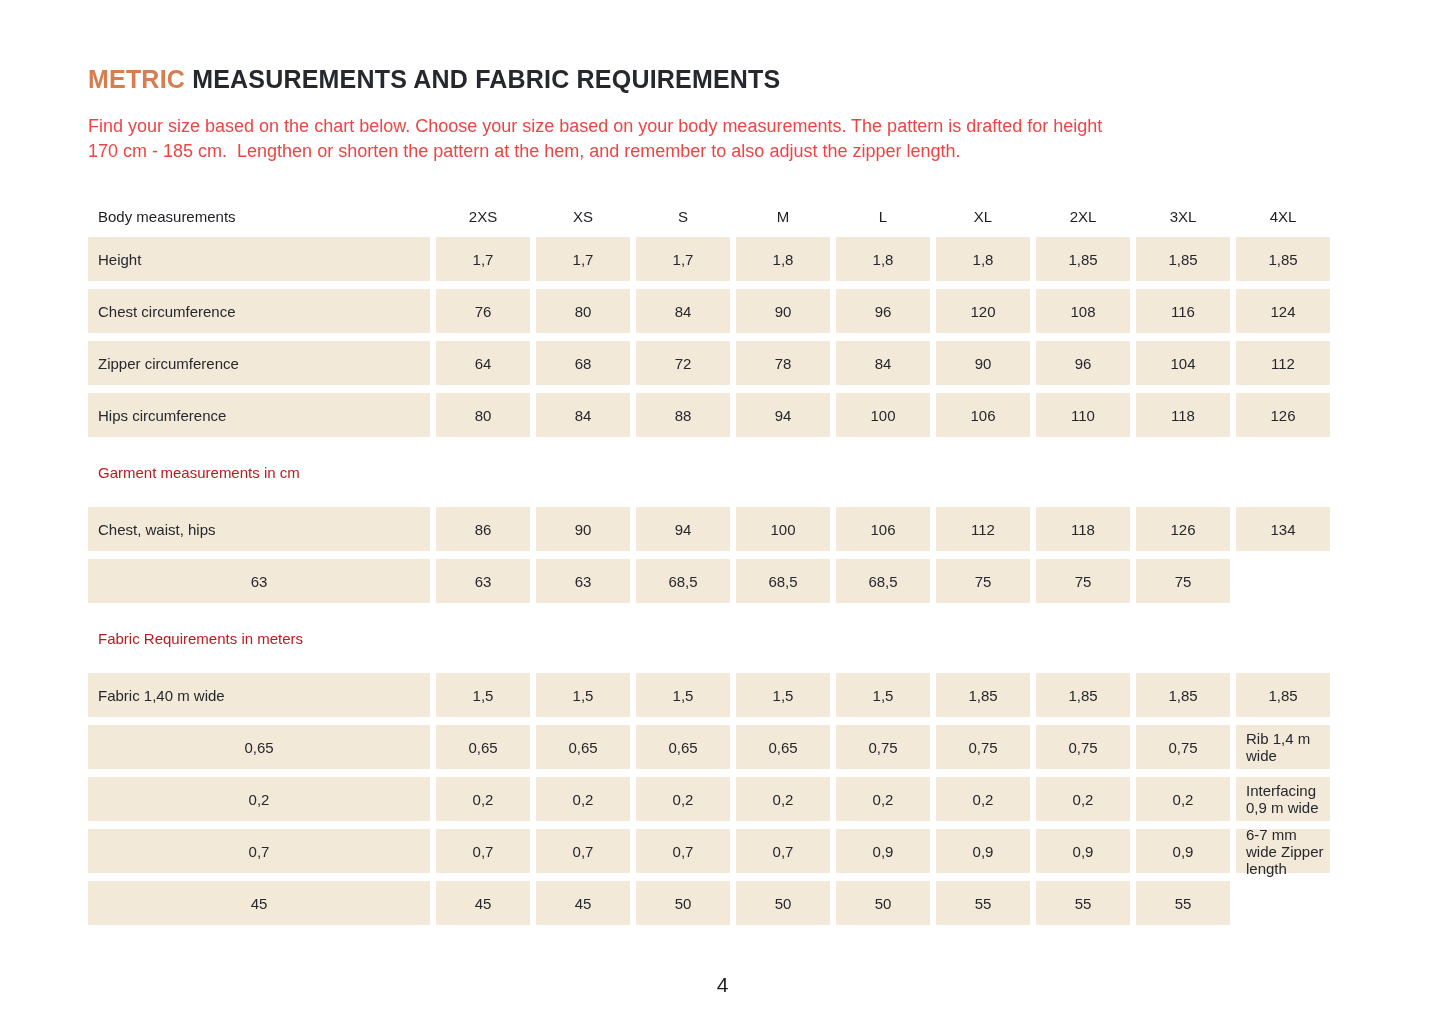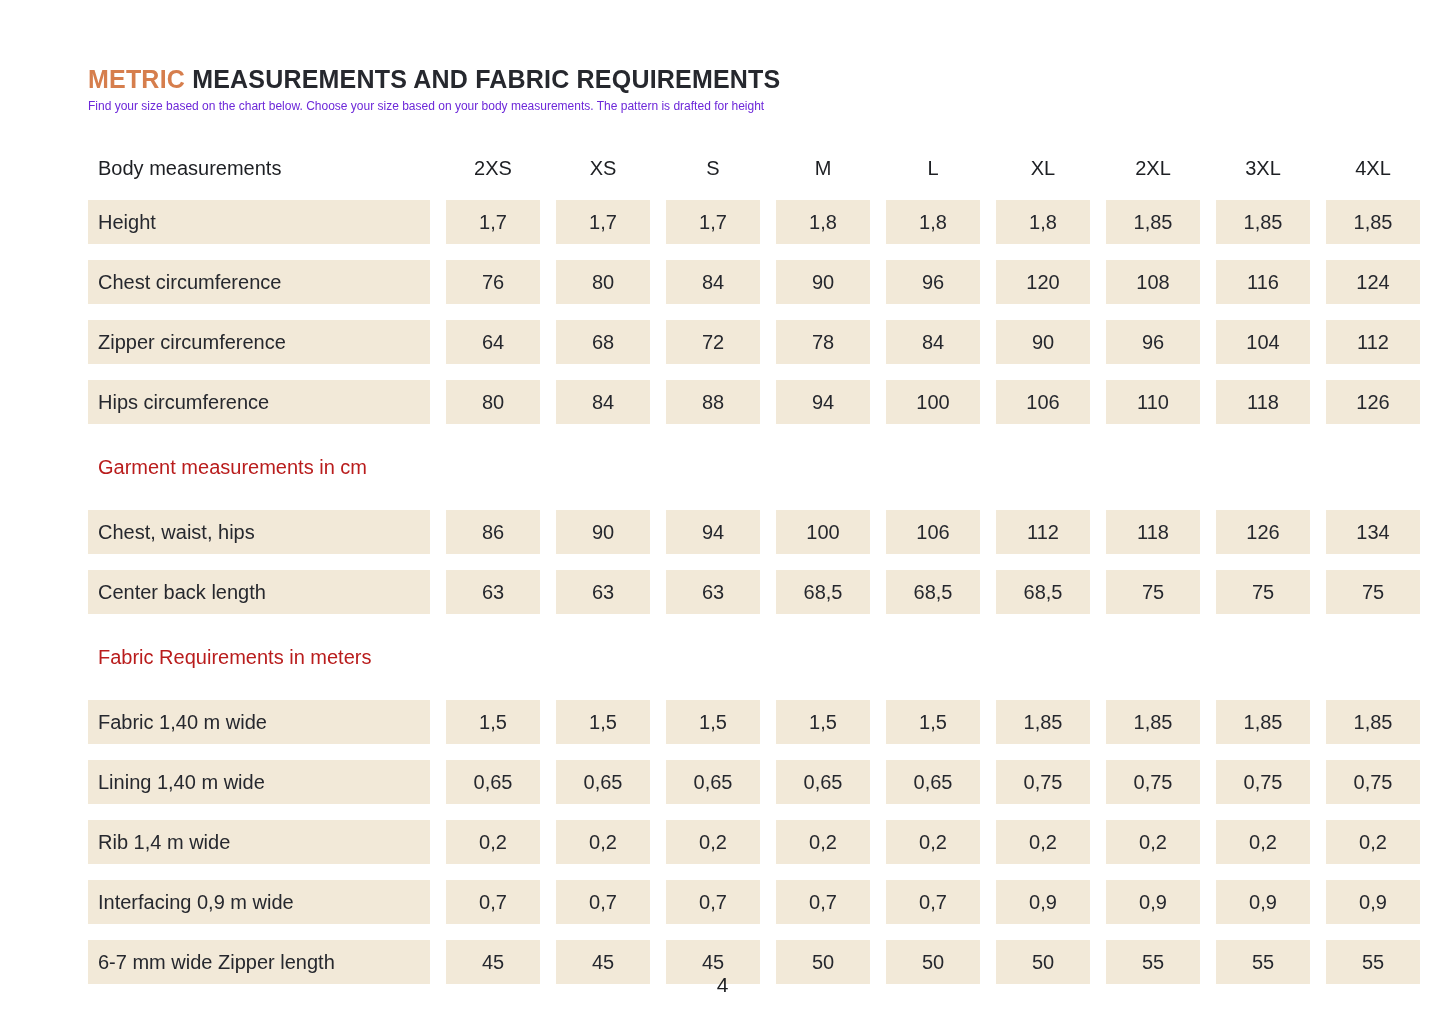--- a/index.html
+++ b/index.html
@@ -20,36 +20,35 @@
   }
   .title {
     font-size: 25px;
     font-weight: bold;
     letter-spacing: 0.2px;
     line-height: 28px;
     color: var(--text, #26282E);
   }
   .title .highlight { color: var(--accent, #D67E4D); }
   .intro {
-    margin-top: 1px;
-    font-size: 12px;
+    margin-top: 21px;
+    font-size: 18px;
     line-height: 25px;
-    color: #6d28d9;
+    color: #ef4444;
   }
   .intro .line { display: block; white-space: pre-wrap; }
   .size-grid {
     margin-top: 29px;
     display: grid;
     grid-template-columns: 342px repeat(9, 94px);
     column-gap: 6px;
     row-gap: 8px;
     width: 1242px;
     grid-auto-rows: auto;
-    font-size: 20px;
-    gap: 16px;
+    font-size: 15px;
   }
   .hcell {
     height: 36px;
     display: flex;
     align-items: flex-end;
     padding-bottom: 4px;
     color: #1d1f23;
   }
   .hcell.label { padding-left: 10px; justify-content: flex-start; }
   .hcell.size { justify-content: center; }
@@ -84,20 +83,21 @@
   }
 </style>
 </head>
 <body style="--accent: #D67E4D; --cell-bg: #F2E9D8; --text: #26282E;">
 
 <div class="page">
   <h1 class="title"><span class="highlight">METRIC</span><span> MEASUREMENTS AND FABRIC REQUIREMENTS</span></h1>
 
   <p class="intro">
     <span class="line">Find your size based on the chart below. Choose your size based on your body measurements. The pattern is drafted for height</span>
+    <span class="line">170 cm - 185 cm.  Lengthen or shorten the pattern at the hem, and remember to also adjust the zipper length.</span>
   </p>
 
   <div class="size-grid" id="size-table">
       <div class="hcell label">Body measurements</div>
       <div class="hcell size">2XS</div>
       <div class="hcell size">XS</div>
       <div class="hcell size">S</div>
       <div class="hcell size">M</div>
       <div class="hcell size">L</div>
       <div class="hcell size">XL</div>
@@ -148,42 +148,40 @@
       <div class="cell label">Chest, waist, hips</div>
       <div class="cell value">86</div>
       <div class="cell value">90</div>
       <div class="cell value">94</div>
       <div class="cell value">100</div>
       <div class="cell value">106</div>
       <div class="cell value">112</div>
       <div class="cell value">118</div>
       <div class="cell value">126</div>
       <div class="cell value">134</div>
-      <div class="cell label">Center back length</div>
       <div class="cell value">63</div>
       <div class="cell value">63</div>
       <div class="cell value">63</div>
       <div class="cell value">68,5</div>
       <div class="cell value">68,5</div>
       <div class="cell value">68,5</div>
       <div class="cell value">75</div>
       <div class="cell value">75</div>
       <div class="cell value">75</div>
       <div class="section-heading">Fabric Requirements in meters</div>
       <div class="cell label">Fabric 1,40 m wide</div>
       <div class="cell value">1,5</div>
       <div class="cell value">1,5</div>
       <div class="cell value">1,5</div>
       <div class="cell value">1,5</div>
       <div class="cell value">1,5</div>
       <div class="cell value">1,85</div>
       <div class="cell value">1,85</div>
       <div class="cell value">1,85</div>
       <div class="cell value">1,85</div>
-      <div class="cell label">Lining 1,40 m wide</div>
       <div class="cell value">0,65</div>
       <div class="cell value">0,65</div>
       <div class="cell value">0,65</div>
       <div class="cell value">0,65</div>
       <div class="cell value">0,65</div>
       <div class="cell value">0,75</div>
       <div class="cell value">0,75</div>
       <div class="cell value">0,75</div>
       <div class="cell value">0,75</div>
       <div class="cell label">Rib 1,4 m wide</div>

